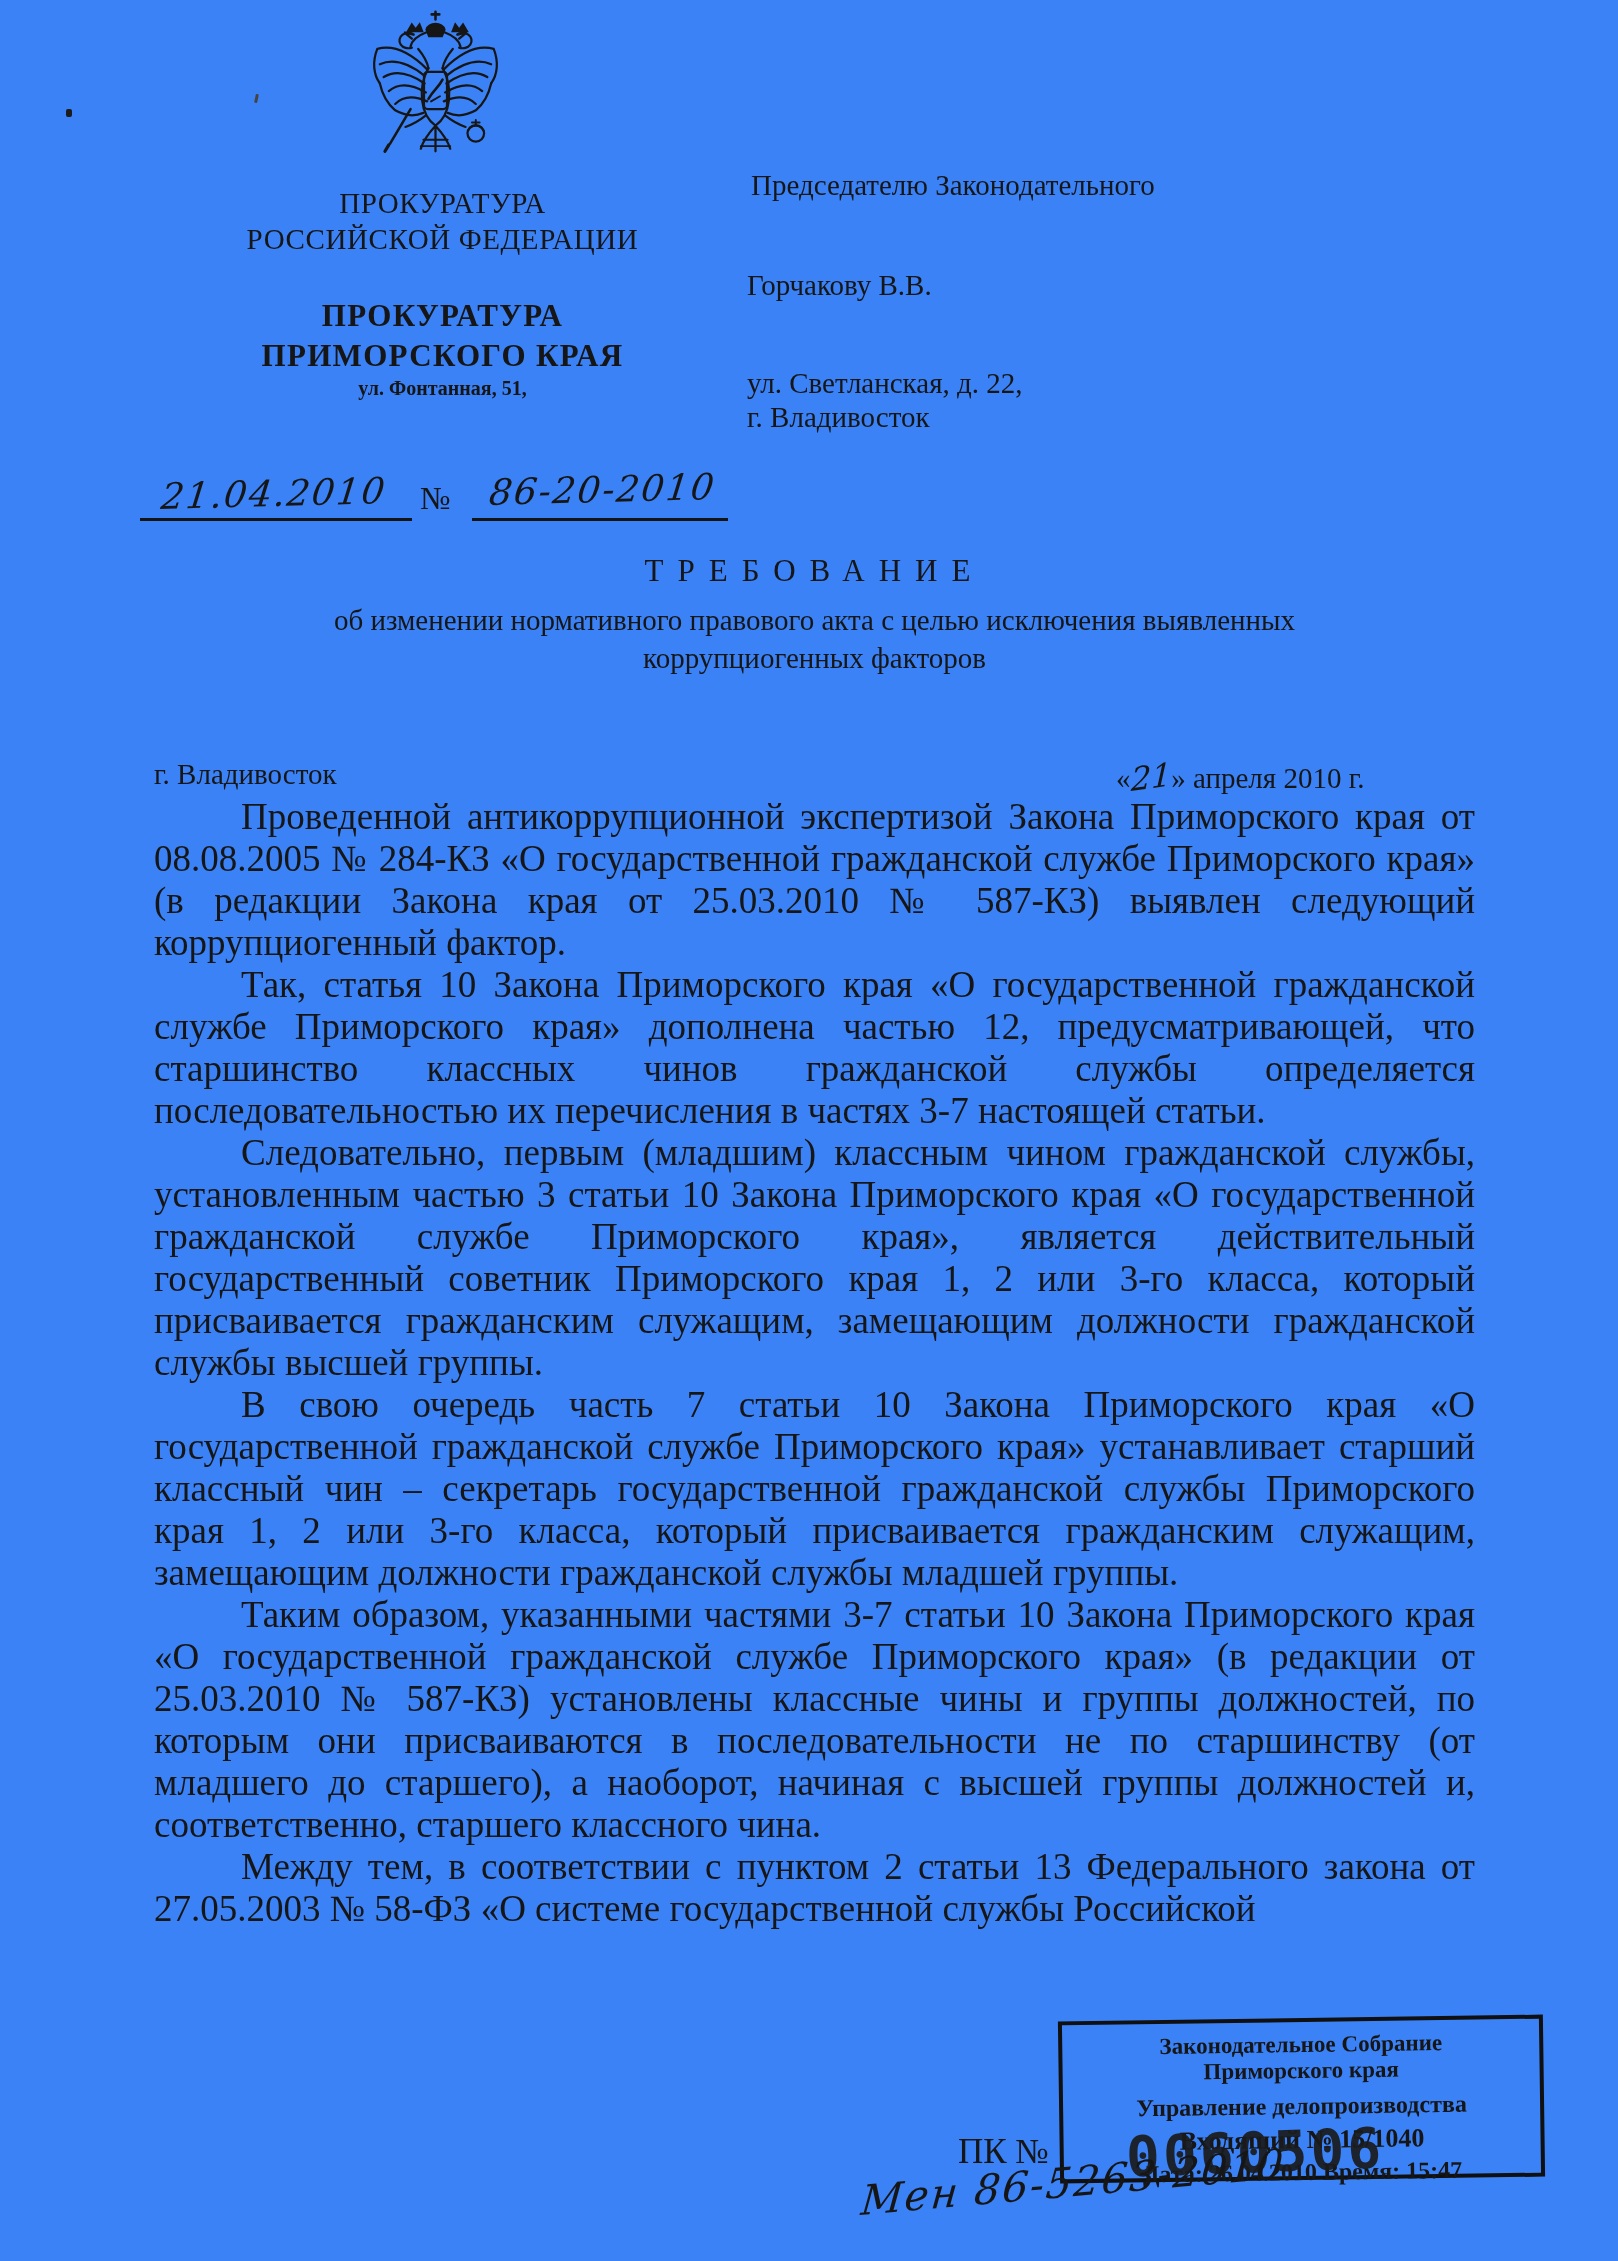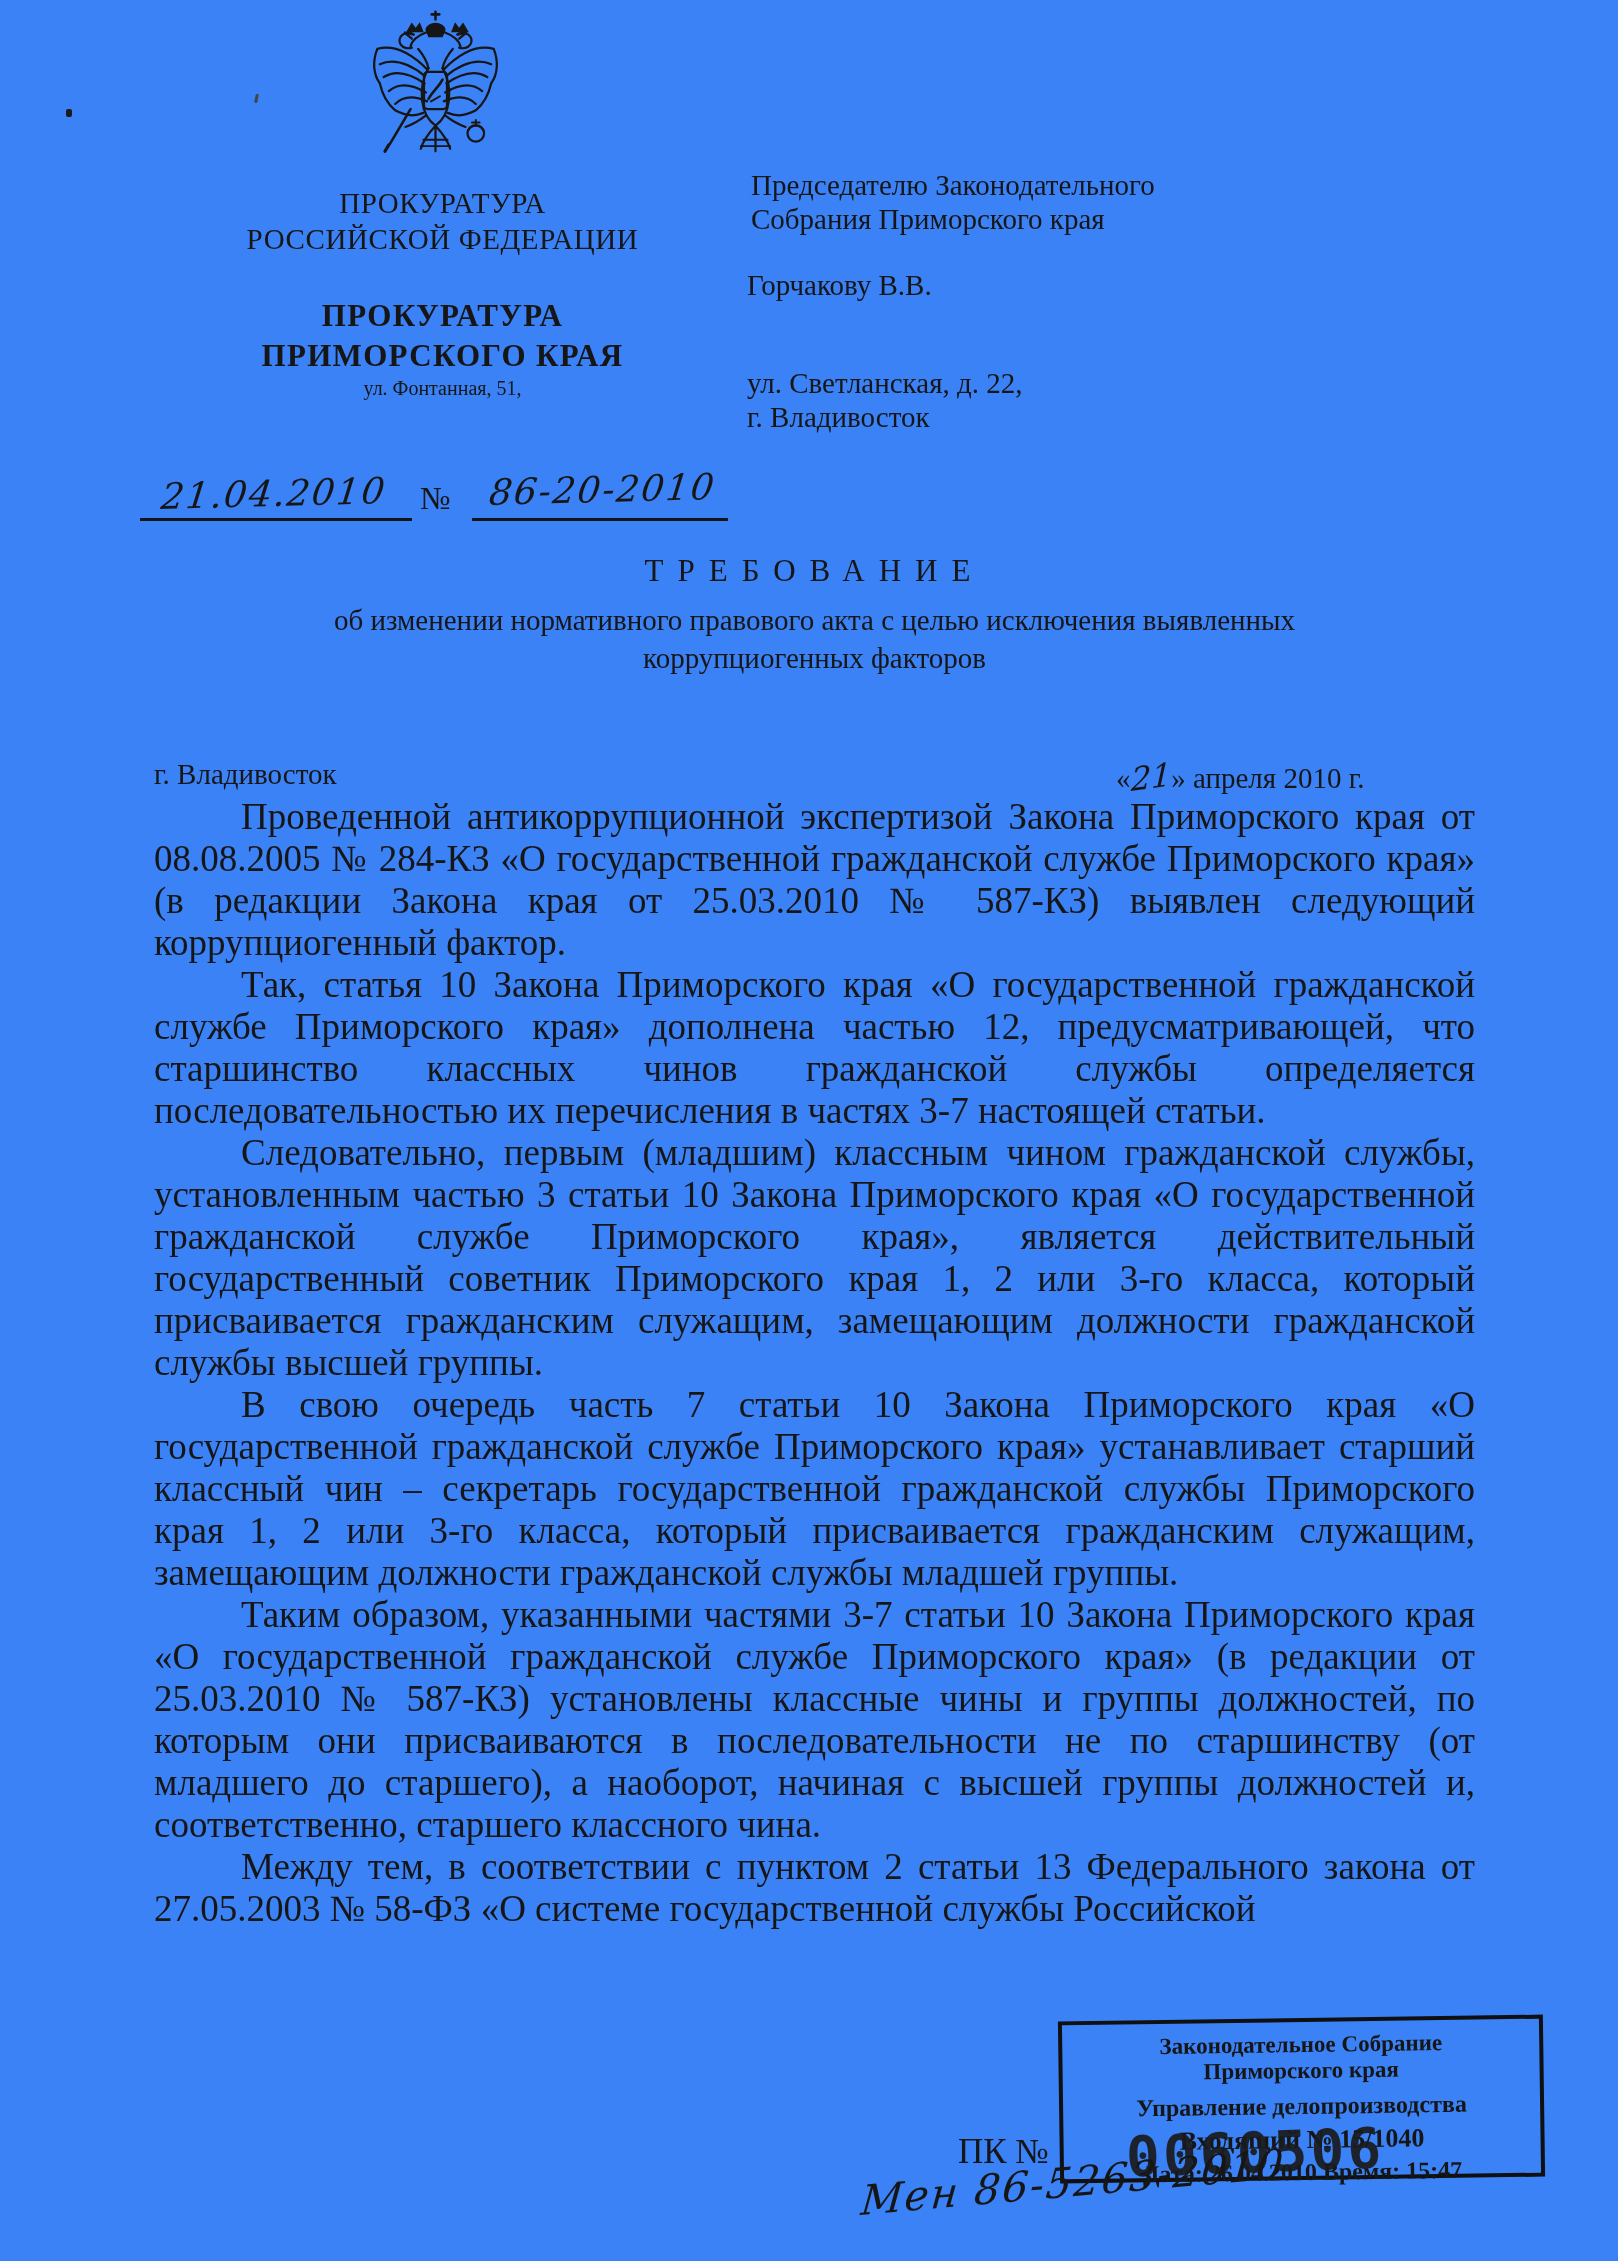--- a/index.html
+++ b/index.html
@@ -23,21 +23,21 @@
   .lh-name{
     left:154px;top:296px;width:577px;
     text-align:center;
     font-weight:bold;
     font-size:31px;line-height:40px;
     letter-spacing:1.3px;
   }
   .lh-addr{
     left:154px;top:375px;width:577px;
     text-align:center;
-    font-size:20px;line-height:26px;
+    font-size:20px;line-height:26px;font-weight:bold;
   }
   
   .addr-block{left:751px;top:168px;width:737px;font-size:29px;line-height:34px;}
   .addr-name{left:747px;top:269px;font-size:29px;}
   .addr-street{left:747px;top:367px;font-size:29px;}
   .addr-city{left:747px;top:401px;font-size:29px;}
   
   .handwriting{
     font-family:"DejaVu Serif",serif;
     font-style:italic;
@@ -183,21 +183,20 @@
   <div class="abs lh-name">
     <div>ПРОКУРАТУРА</div>
     <div>ПРИМОРСКОГО  КРАЯ</div>
   </div>
   <div class="abs lh-addr">
     <div>ул. Фонтанная, 51,</div>
   </div>
 
   <div class="abs addr-block">
     <div>Председателю Законодательного</div>
-    <div>Собрания Приморского края</div>
   </div>
   <div class="abs addr-name">Горчакову В.В.</div>
   <div class="abs addr-street">ул. Светланская, д. 22,</div>
   <div class="abs addr-city">г. Владивосток</div>
 
   <div class="abs handwriting ref-date">21.04.2010</div>
   <div class="abs ref-line1"></div>
   <div class="abs ref-no">№</div>
   <div class="abs handwriting ref-num">86-20-2010</div>
   <div class="abs ref-line2"></div>

